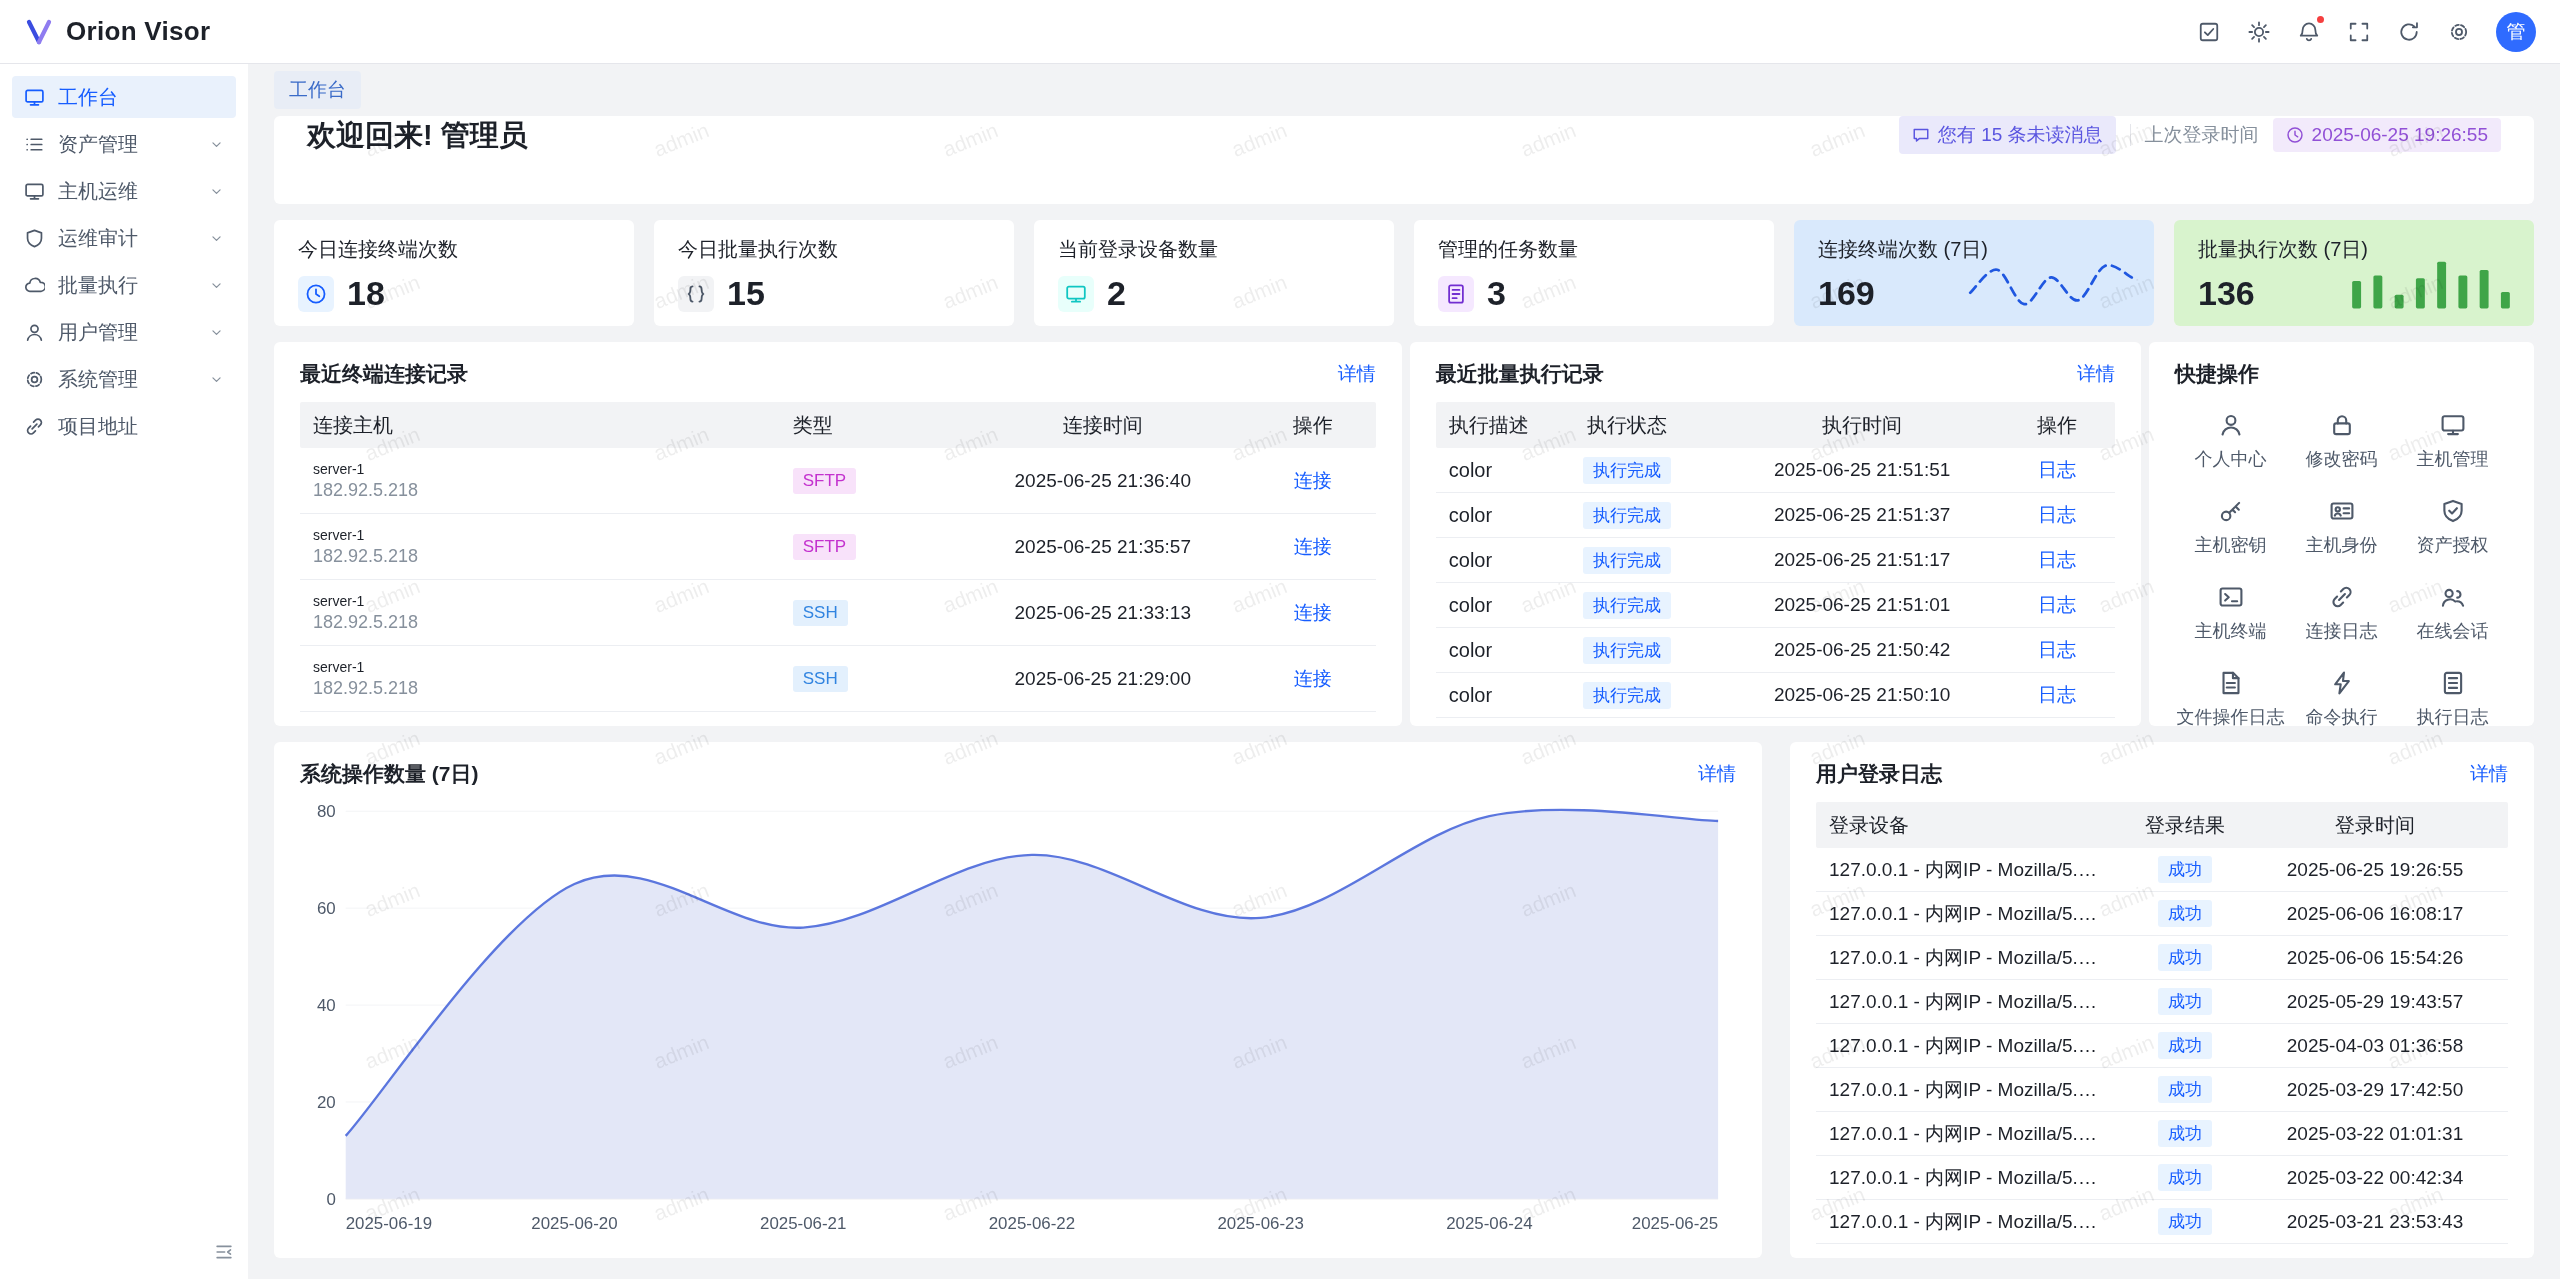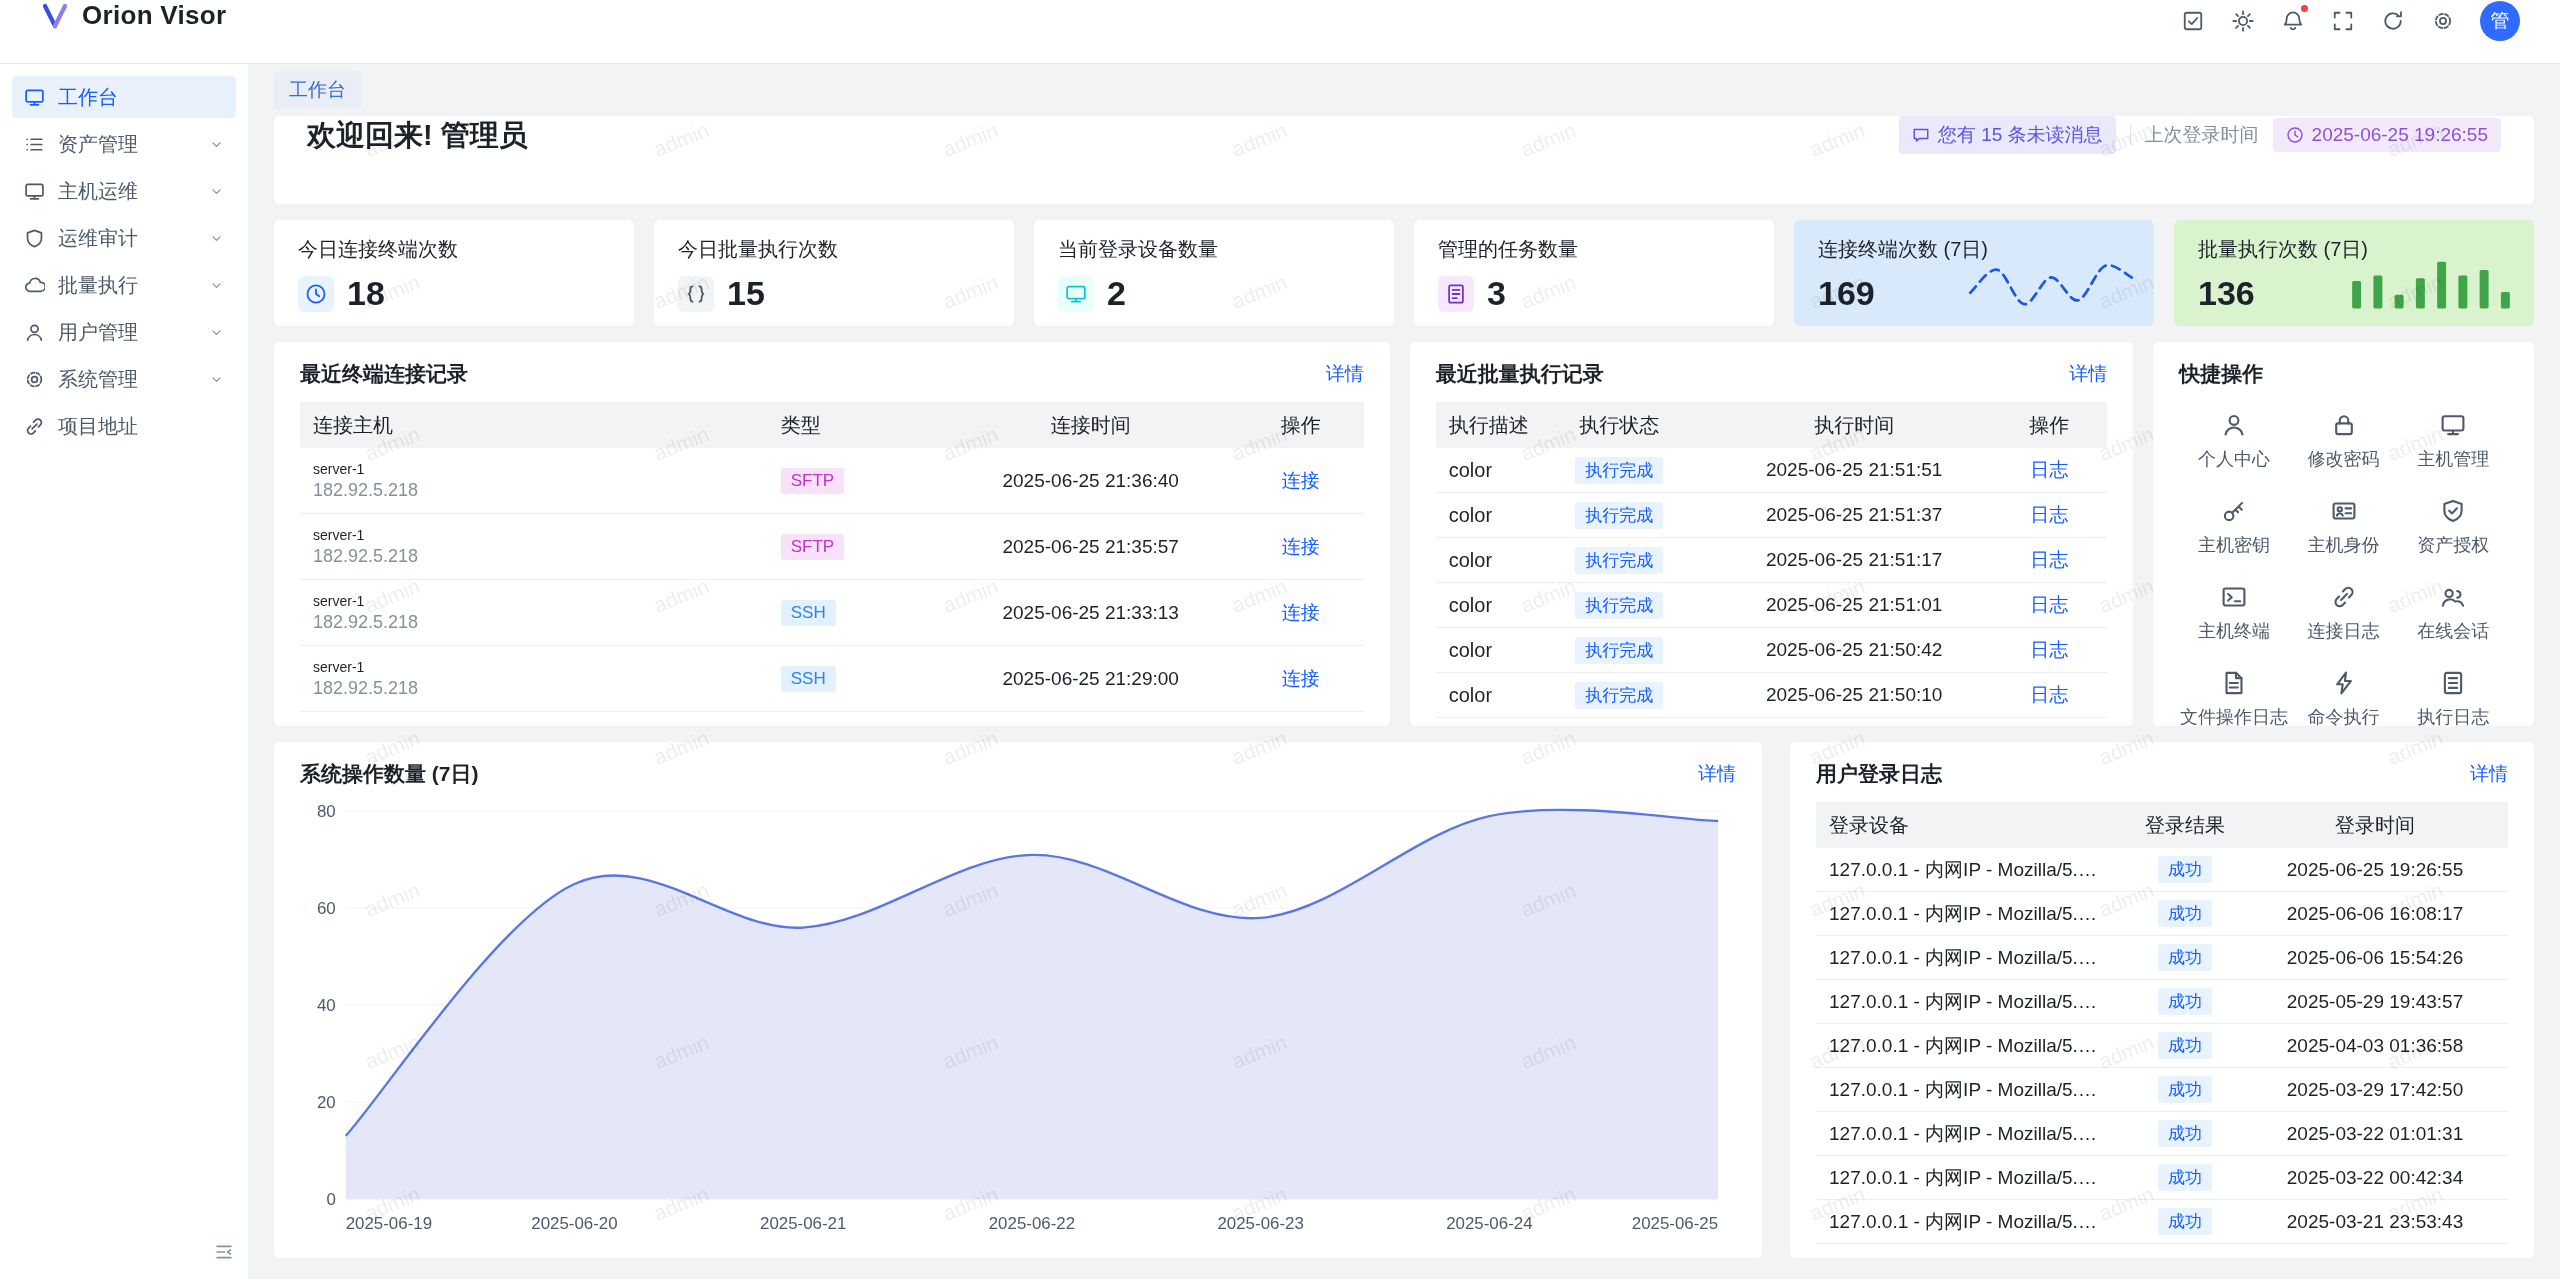--- a/index.html
+++ b/index.html
@@ -5,22 +5,22 @@
 <style>
   *{margin:0;padding:0;box-sizing:border-box}
   html,body{width:2560px;height:1279px;overflow:hidden}
   body{
     font-family:"Liberation Sans","DejaVu Sans",sans-serif;
     background:var(--page-bg,#f2f3f5);color:var(--text-1,#1d2129);font-size:20px;
     display:grid;grid-template-rows:64px 1fr;grid-template-columns:248px 1fr;
   }
   .ic{fill:none;stroke:currentColor;stroke-width:1.3;stroke-linecap:round;stroke-linejoin:round}
   
-  header{grid-column:1/3;display:flex;align-items:flex-start;justify-content:space-between;
-    background:#fff;border-bottom:1px solid var(--border);padding:0 40px;position:relative;z-index:60}
+  header{grid-column:1/3;display:flex;align-items:center;justify-content:space-between;
+    background:#fff;border-bottom:1px solid var(--border);padding:0 24px;position:relative;z-index:60}
   .logo{display:flex;align-items:center;gap:12px}
   .logo-name{font-size:26px;font-weight:600;letter-spacing:.3px}
   .h-actions{display:flex;align-items:center;gap:8px}
   .hbtn{position:relative;width:42px;height:42px;border:none;background:transparent;color:var(--text-2);
     display:flex;align-items:center;justify-content:center;border-radius:50%;cursor:pointer}
   .dot{position:absolute;top:3px;right:4px;width:11px;height:11px;border-radius:50%;
     background:var(--danger);border:2px solid #fff}
   .avatar{width:40px;height:40px;border-radius:50%;background:var(--avatar-bg);color:#fff;
     display:flex;align-items:center;justify-content:center;font-size:19px;margin-left:8px;cursor:pointer}
   
@@ -48,21 +48,21 @@
   .stats-row{display:grid;grid-template-columns:repeat(6,1fr);gap:20px;margin-bottom:16px}
   .stat-card{background:#fff;border-radius:6px;height:106px;padding:16px 24px;position:relative;overflow:hidden}
   .stat-card.variant-blue{background:var(--card-blue)}
   .stat-card.variant-green{background:var(--card-green)}
   .stat-label{font-size:20px;font-weight:400}
   .stat-body{display:flex;align-items:center;gap:13px;margin-top:11px}
   .stat-icon{width:36px;height:36px;border-radius:6px;display:flex;align-items:center;justify-content:center}
   .stat-value{font-size:34px;font-weight:600}
   .spark{position:absolute;right:18px;bottom:13px;width:170px;height:58px}
   
-  .mid-row{display:grid;grid-template-columns:2.93fr 1.9fr 1fr;gap:20px;margin-bottom:16px}
+  .mid-row{display:grid;grid-template-columns:2.93fr 1.9fr 1fr;gap:8px;margin-bottom:16px}
   .mid-row .panel{height:384px}
   .bottom-row{display:grid;grid-template-columns:2fr 1fr;gap:28px}
   .bottom-row .panel{height:516px}
   .panel{background:#fff;border-radius:6px;padding:18px 26px 20px;overflow:hidden}
   .panel-head{display:flex;align-items:center;justify-content:space-between}
   .panel-title{font-size:21px;font-weight:600}
   .link{color:var(--accent);font-size:19px;text-decoration:none;cursor:pointer;background:none;border:none}
   
   .tbl{margin-top:14px}
   .tbl-head,.tbl-row{display:grid;align-items:center;padding:0 13px}

